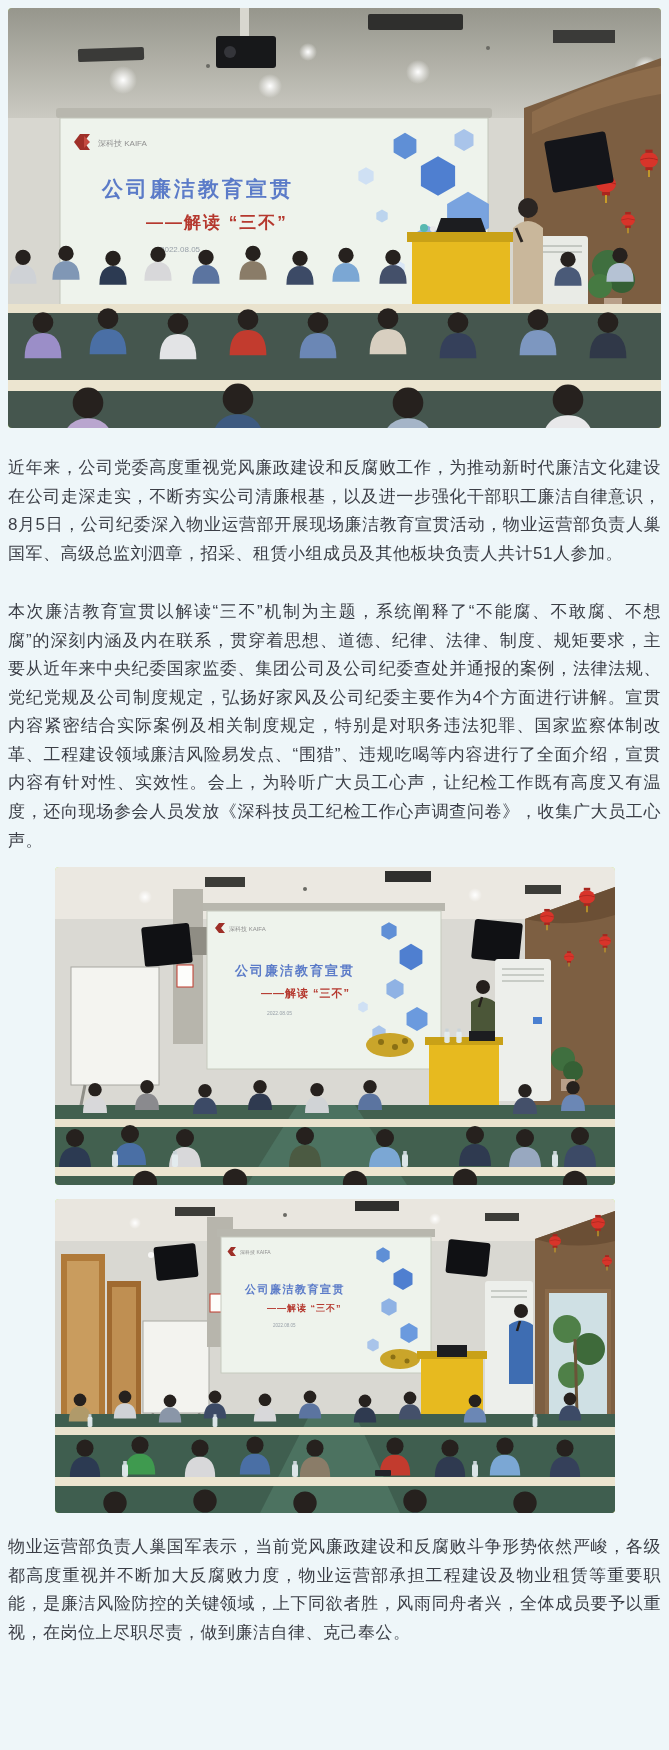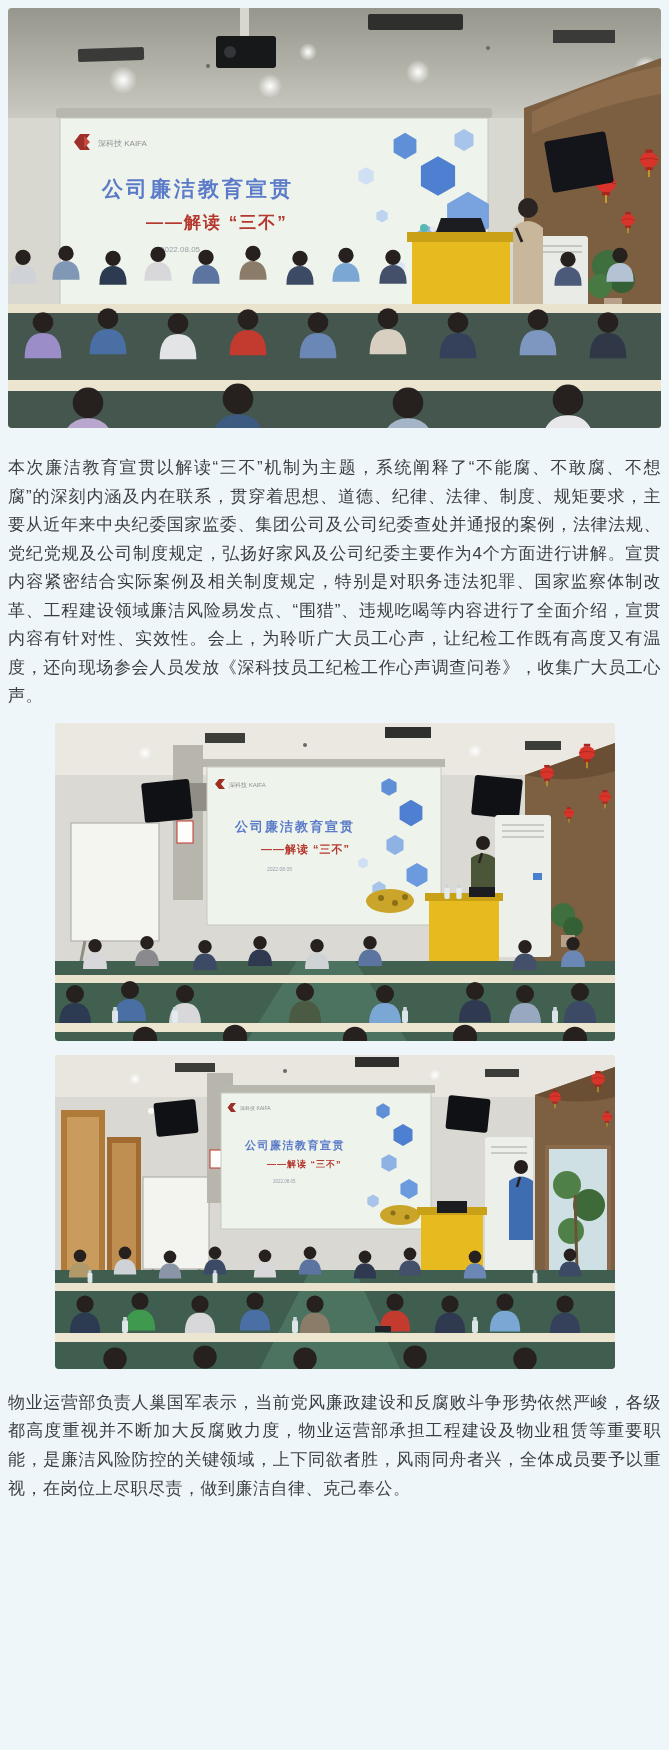--- a/index.html
+++ b/index.html
@@ -187,20 +187,21 @@
         <g>
           <use href="#person" transform="translate(80,400) scale(1.7)" style="color:#b9a6cf"></use>
           <use href="#person" transform="translate(230,396) scale(1.7)" style="color:#3d5a80"></use>
           <use href="#person" transform="translate(400,400) scale(1.7)" style="color:#a5b5c8"></use>
           <use href="#person" transform="translate(560,397) scale(1.7)" style="color:#e8e8ea"></use>
         </g>
       </g>
     </svg>
   </figure>
 
+  <p class="para">近年来，公司党委高度重视党风廉政建设和反腐败工作，为推动新时代廉洁文化建设在公司走深走实，不断夯实公司清廉根基，以及进一步强化干部职工廉洁自律意识，8月5日，公司纪委深入物业运营部开展现场廉洁教育宣贯活动，物业运营部负责人巢国军、高级总监刘泗章，招采、租赁小组成员及其他板块负责人共计51人参加。</p>
   <p class="para tight">本次廉洁教育宣贯以解读“三不”机制为主题，系统阐释了“不能腐、不敢腐、不想腐”的深刻内涵及内在联系，贯穿着思想、道德、纪律、法律、制度、规矩要求，主要从近年来中央纪委国家监委、集团公司及公司纪委查处并通报的案例，法律法规、党纪党规及公司制度规定，弘扬好家风及公司纪委主要作为4个方面进行讲解。宣贯内容紧密结合实际案例及相关制度规定，特别是对职务违法犯罪、国家监察体制改革、工程建设领域廉洁风险易发点、“围猎”、违规吃喝等内容进行了全面介绍，宣贯内容有针对性、实效性。会上，为聆听广大员工心声，让纪检工作既有高度又有温度，还向现场参会人员发放《深科技员工纪检工作心声调查问卷》，收集广大员工心声。</p>
 
   <figure class="photo photo-inset p2">
     <svg viewBox="0 0 560 318" width="560" height="318">
       <g>
           <rect x="0" y="50" width="560" height="195" fill="#dad9d3"></rect>
         </g>
       <g>
         <rect x="0" y="0" width="560" height="52" fill="#ebe8e1"></rect>
         <rect x="150" y="10" width="40" height="10" fill="#3c3c38"></rect>

